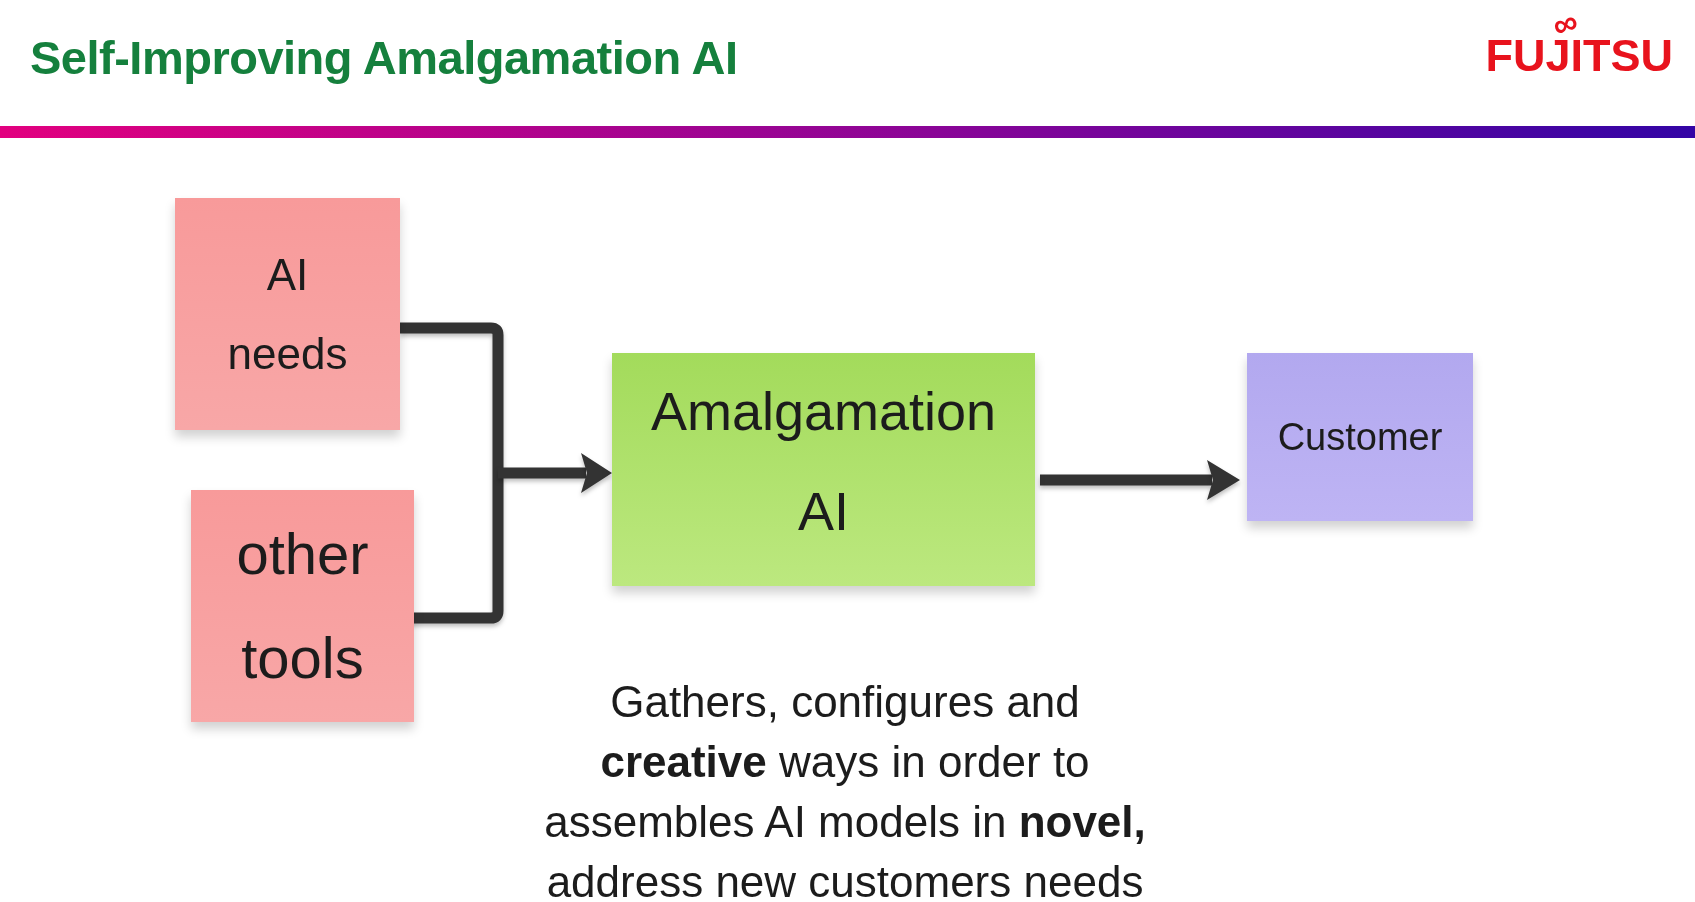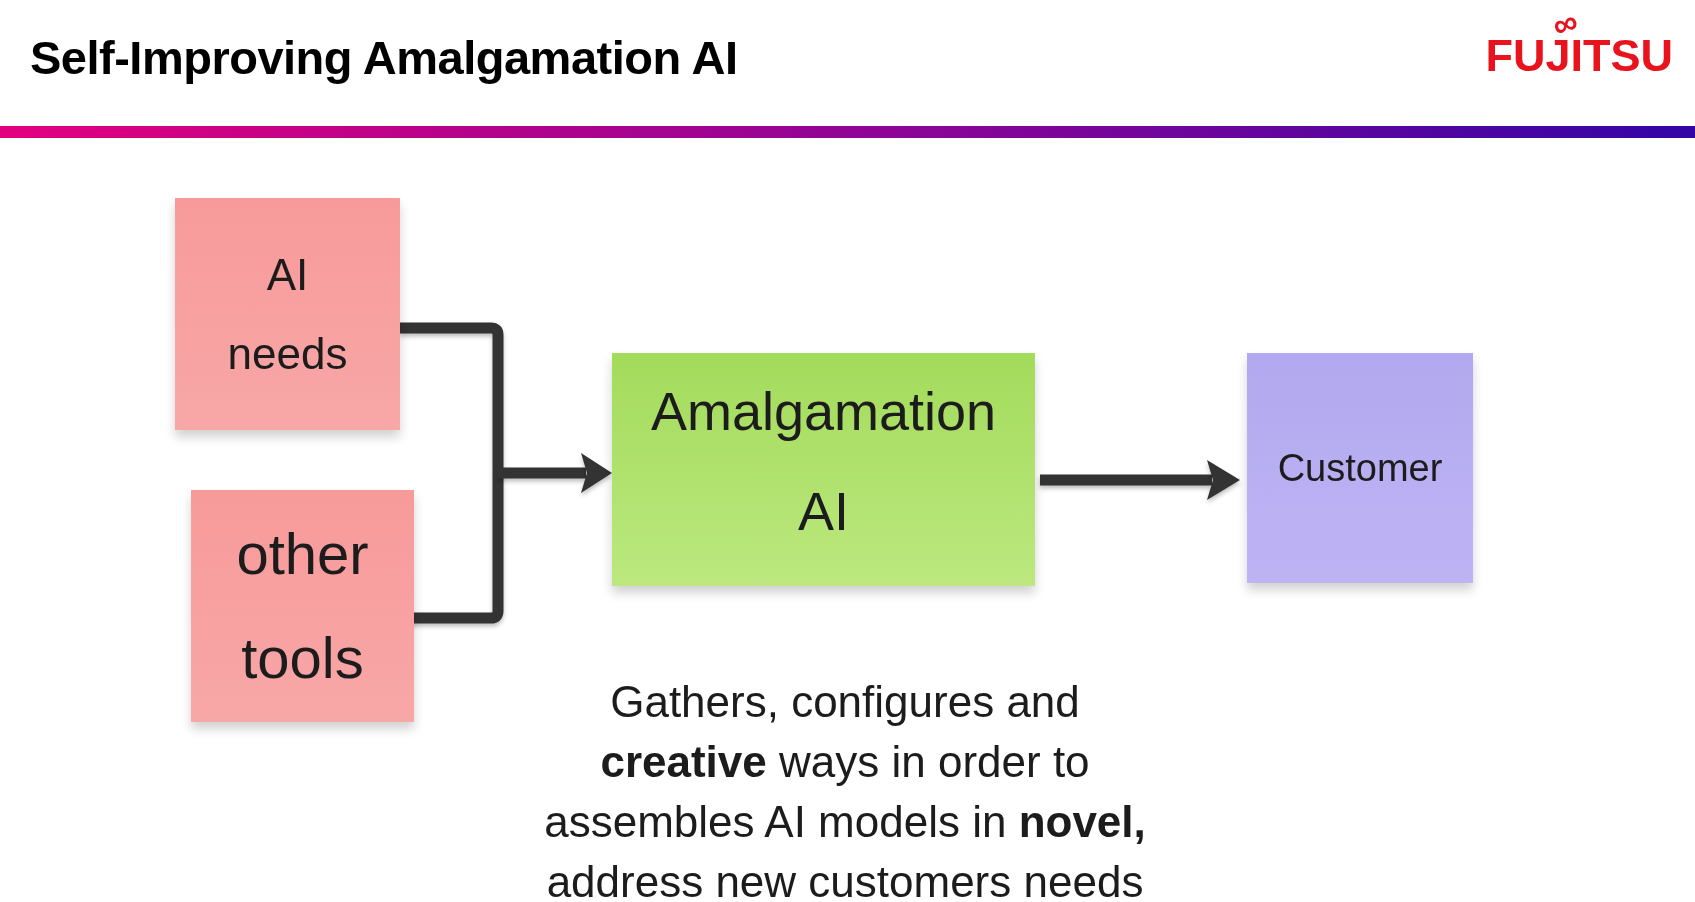--- a/index.html
+++ b/index.html
@@ -6,21 +6,21 @@
   #canvas{
     position:relative;
     width:1695px;height:902px;
     background:#ffffff;
     overflow:hidden;
     font-family:"Liberation Sans", sans-serif;
   }
   
   .page-title{
     position:absolute;left:30px;top:30px;
-    font-size:47px;font-weight:800;color:#000000;
+    font-size:47px;font-weight:800;color:#15803d;
     letter-spacing:-0.5px;
     font-family:"Liberation Sans", sans-serif;
   }
   .logo{
     position:absolute;top:30px;right:22px;
     color:#e8131d;
     font-weight:700;font-size:45px;letter-spacing:0px;
     font-family:"Liberation Sans", sans-serif;
   }
   .logo .infinity{
@@ -42,21 +42,21 @@
     color:#1c1c1c;
     box-shadow:0 7px 10px rgba(0,0,0,0.18);
     gap:19px;
   }
   .node-pink{background:linear-gradient(180deg,#f89a9a 0%,#f8a7a7 100%);}
   .node-green{background:linear-gradient(180deg,#a3db5b 0%,#bce87f 100%);}
   .node-purple{background:linear-gradient(180deg,#b2a8ef 0%,#beb4f4 100%);}
   #node-ai-models{left:175px;top:198px;width:225px;height:232px;font-size:44px;line-height:1.35;}
   #node-other-tools{left:175px;top:490px;width:223px;height:232px;font-size:58px;line-height:1.45;margin-left:16px;}
   #node-amalgamation{left:612px;top:353px;width:423px;height:233px;font-size:54px;line-height:1.5;padding-bottom:16px;box-sizing:border-box;}
-  #node-customer{left:1247px;top:353px;width:226px;height:230px;font-size:38px;}
+  #node-customer{left:1247px;top:353px;width:226px;height:168px;font-size:38px;}
   
   #connector-layer{
     position:absolute;left:0;top:0;width:1695px;height:902px;
     pointer-events:none;
   }
   #connector-layer path, #connector-layer polygon{
     filter:drop-shadow(0 3px 2px rgba(0,0,0,0.25));
   }
   
   .description{

